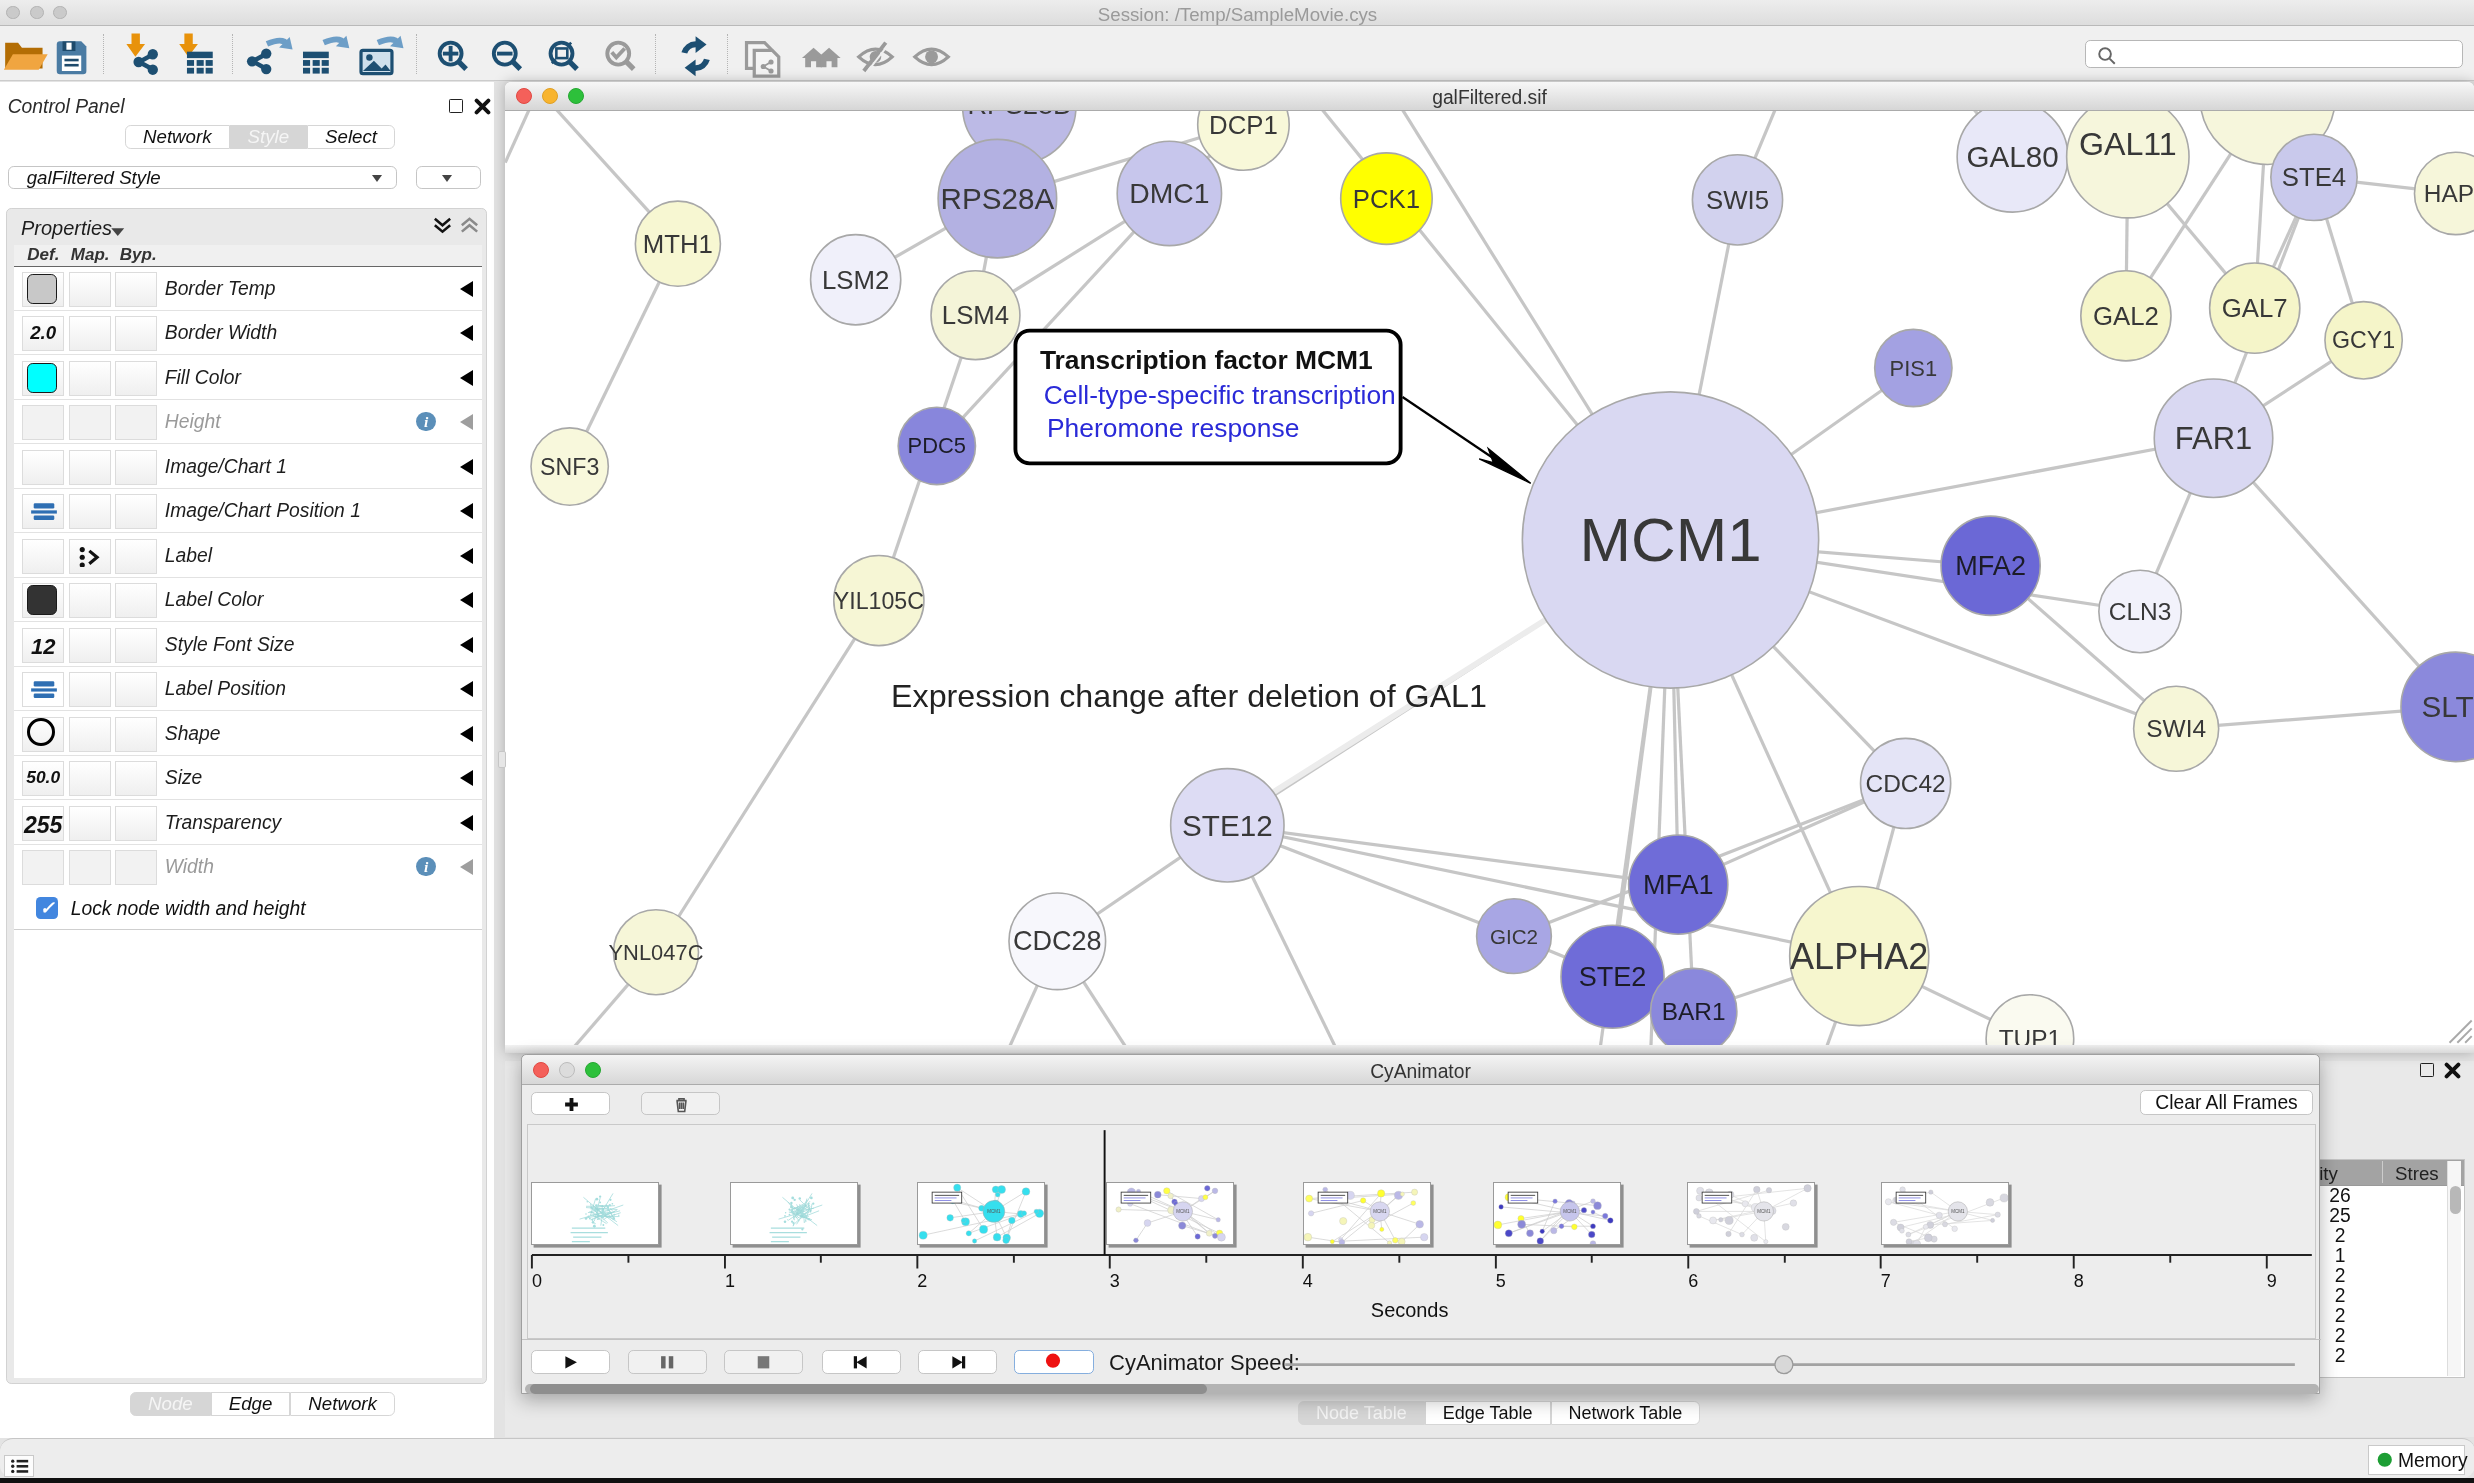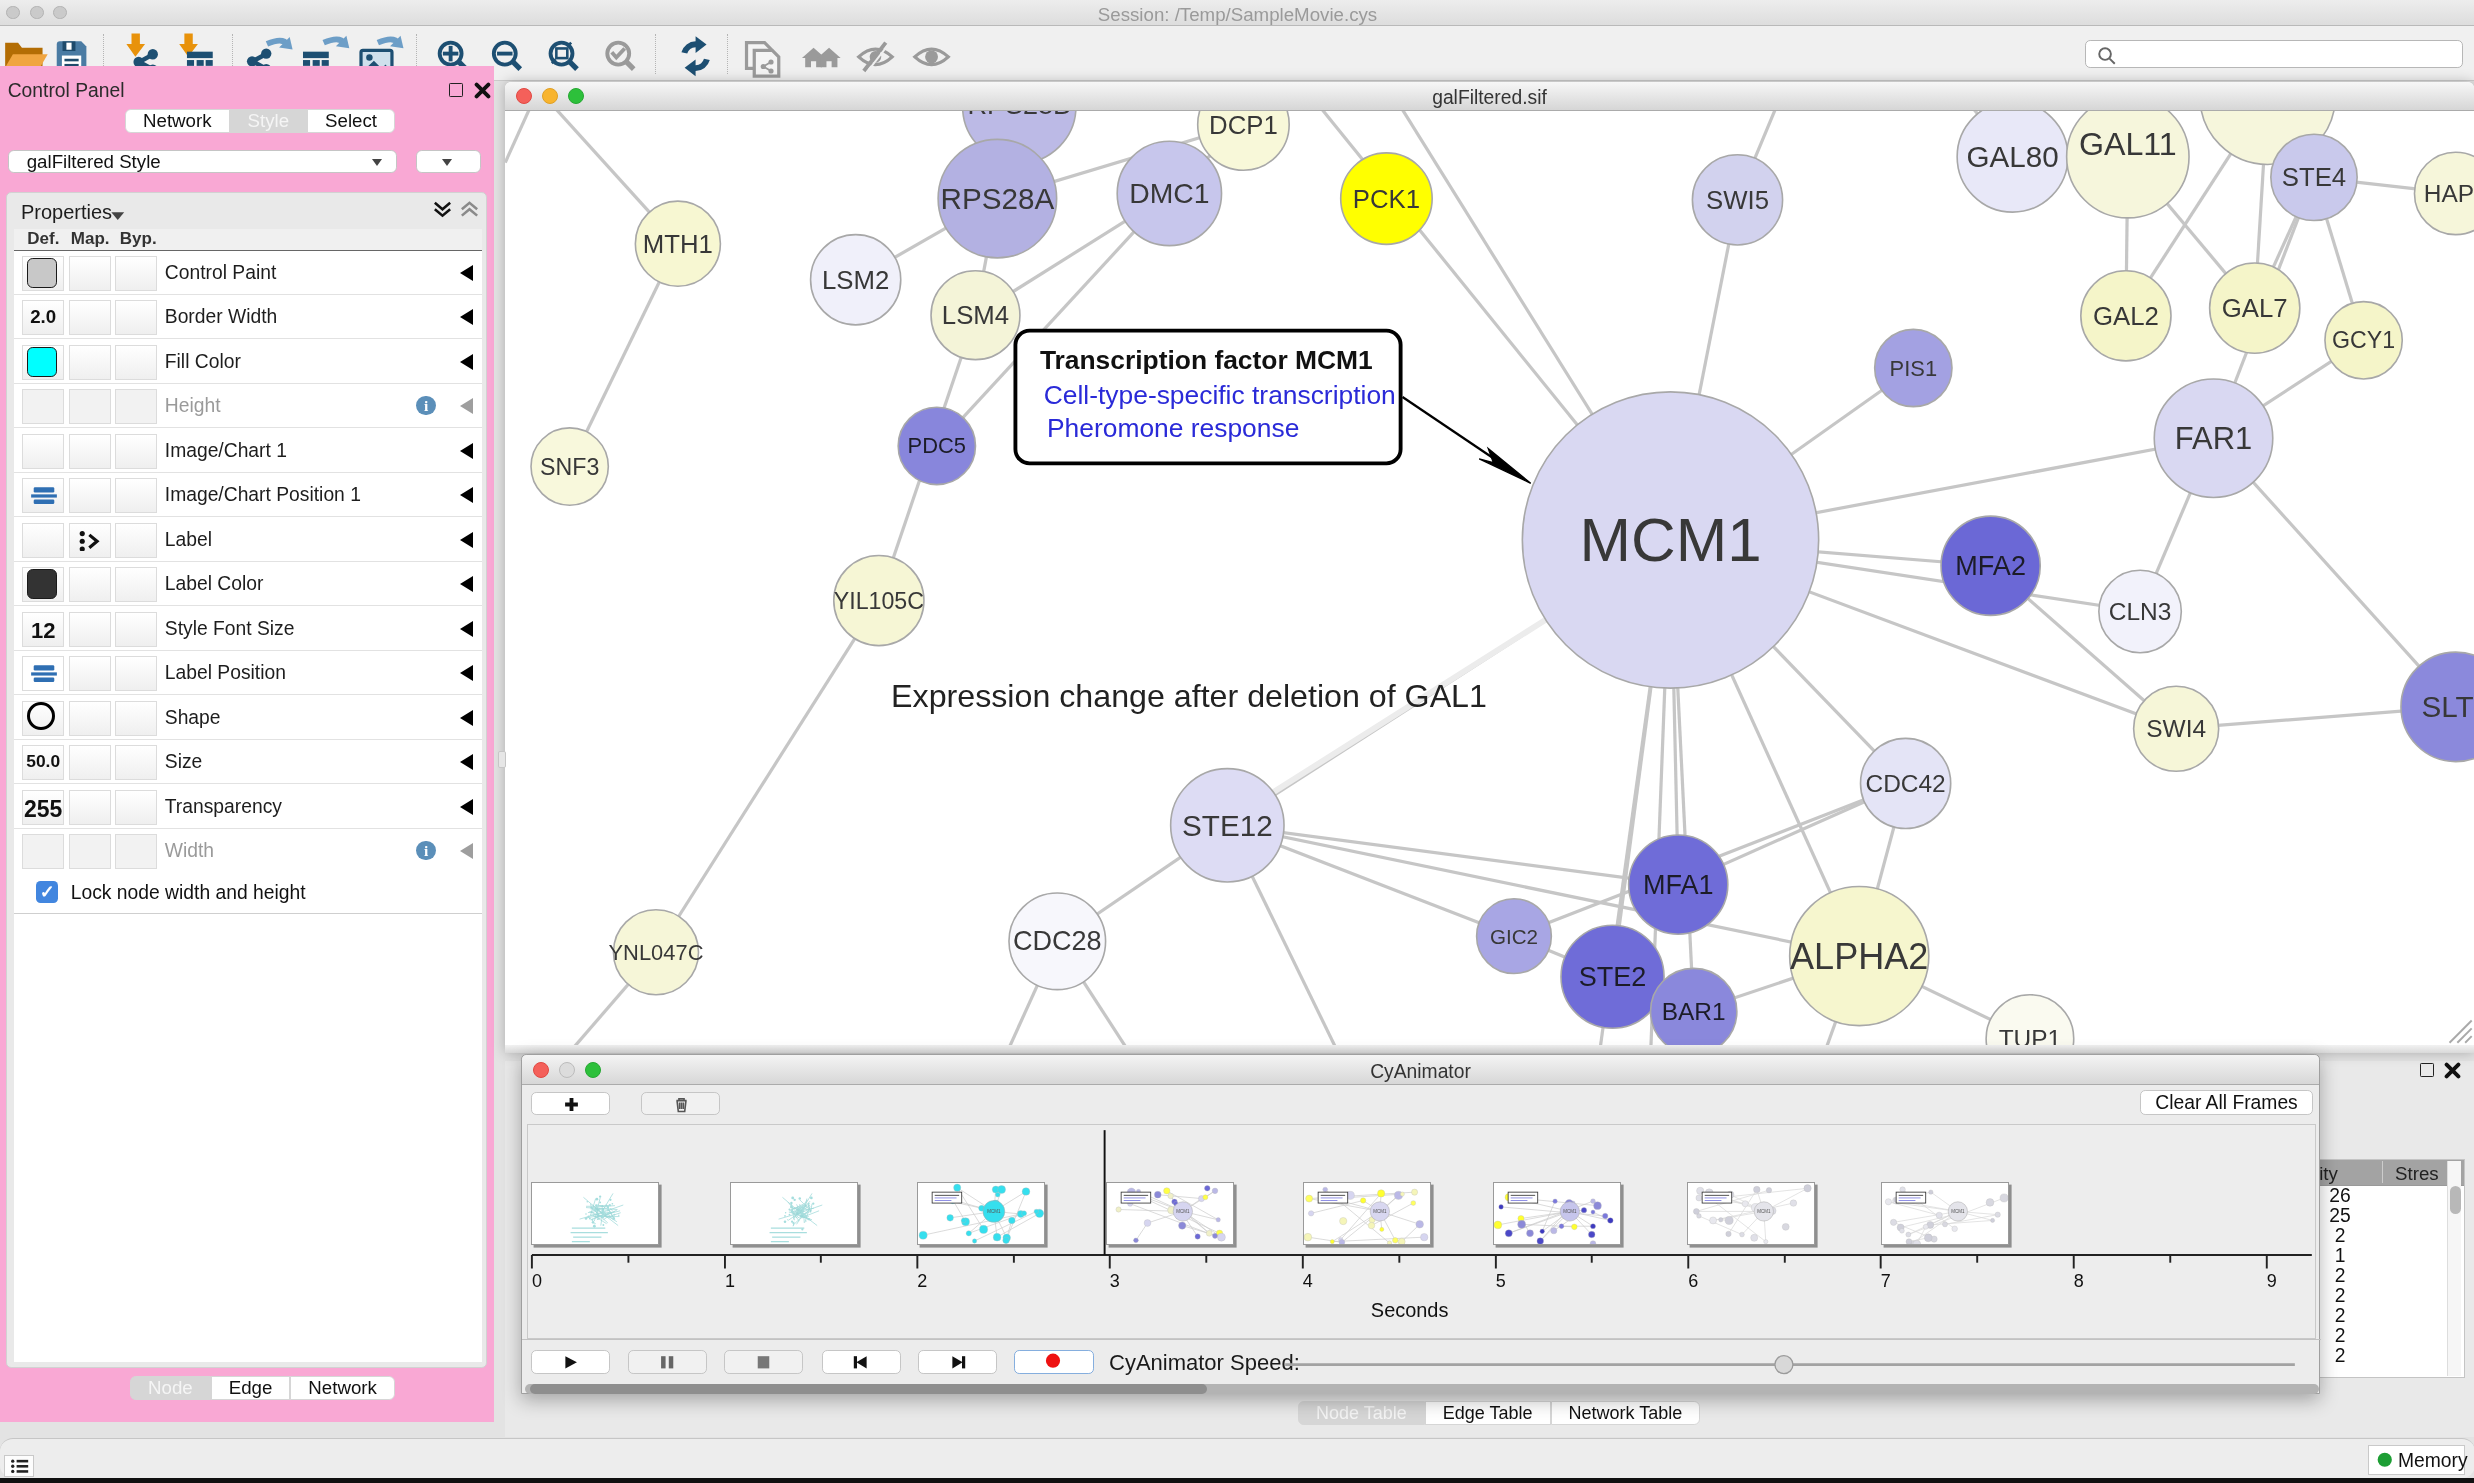--- a/index.html
+++ b/index.html
@@ -17,21 +17,21 @@
 
 
 #toolbar { left:0; top:26.4px; width:2475px; height:55px; background:#f0f0f0;
   border-bottom:0.6px solid #cccccc; }
 .tdiv { position:absolute; top:7.7px; height:40px; width:0;
   border-left:1.9px dotted #b5b5b5; }
 #searchbox { position:absolute; left:2085px; top:13.5px; width:378px; height:28px;
   background:#ffffff; border:1.3px solid #b7b7b7; border-radius:5.2px; }
 
 
-#cpanel { left:0; top:66px; width:494px; height:1356px; background:#f9a8d4; }
+#cpanel { left:0; top:82px; width:494px; height:1356px; background:#ffffff;font-style:italic; }
 #cpanel-title { position:absolute; left:7.7px; top:14px; font-size:19.3px; color:#2b2b2b; }
 .tabs { position:absolute; display:flex; }
 .tab { height:24px; line-height:22.6px; padding:0 17px; font-size:18.7px; color:#111;
   background:#ffffff; border:0.6px solid #d6d6d6; }
 .tab.first { border-radius:5.8px 0 0 5.8px; }
 .tab.last { border-radius:0 5.8px 5.8px 0; }
 .tab.sel { background:#d6d6d6; color:#f5f5f5; }
 #style-combo { position:absolute; left:7.7px; top:84px; width:389px; height:23px;
   background:#ffffff; border:0.6px solid #c5c5c5; border-radius:5.8px;
   font-size:18.7px; color:#111; line-height:22px; padding-left:18px; }
@@ -302,21 +302,21 @@
         <span style="position:absolute;left:57px;">Map.</span>
         <span style="position:absolute;left:106px;">Byp.</span>
       </div>
     <div id="prop-table">
       <div class="prow" style="top:0px;">
         <div class="pcell c1">
             <div class="swatch" style="background:#c8c8c8;"></div>
           </div>
         <div class="pcell c2"></div>
           <div class="pcell c3"></div>
-        <div class="plabel">Control Paint</div>
+        <div class="plabel">Border Temp</div>
           <div class="parrow"></div>
       </div>
       <div class="prow" style="top:44px;">
         <div class="pcell c1"></div>
           <div class="pcell c2"></div>
           <div class="pcell c3"></div>
         <div class="pnum">2.0</div>
         <div class="plabel">Border Width</div>
           <div class="parrow"></div>
       </div>

